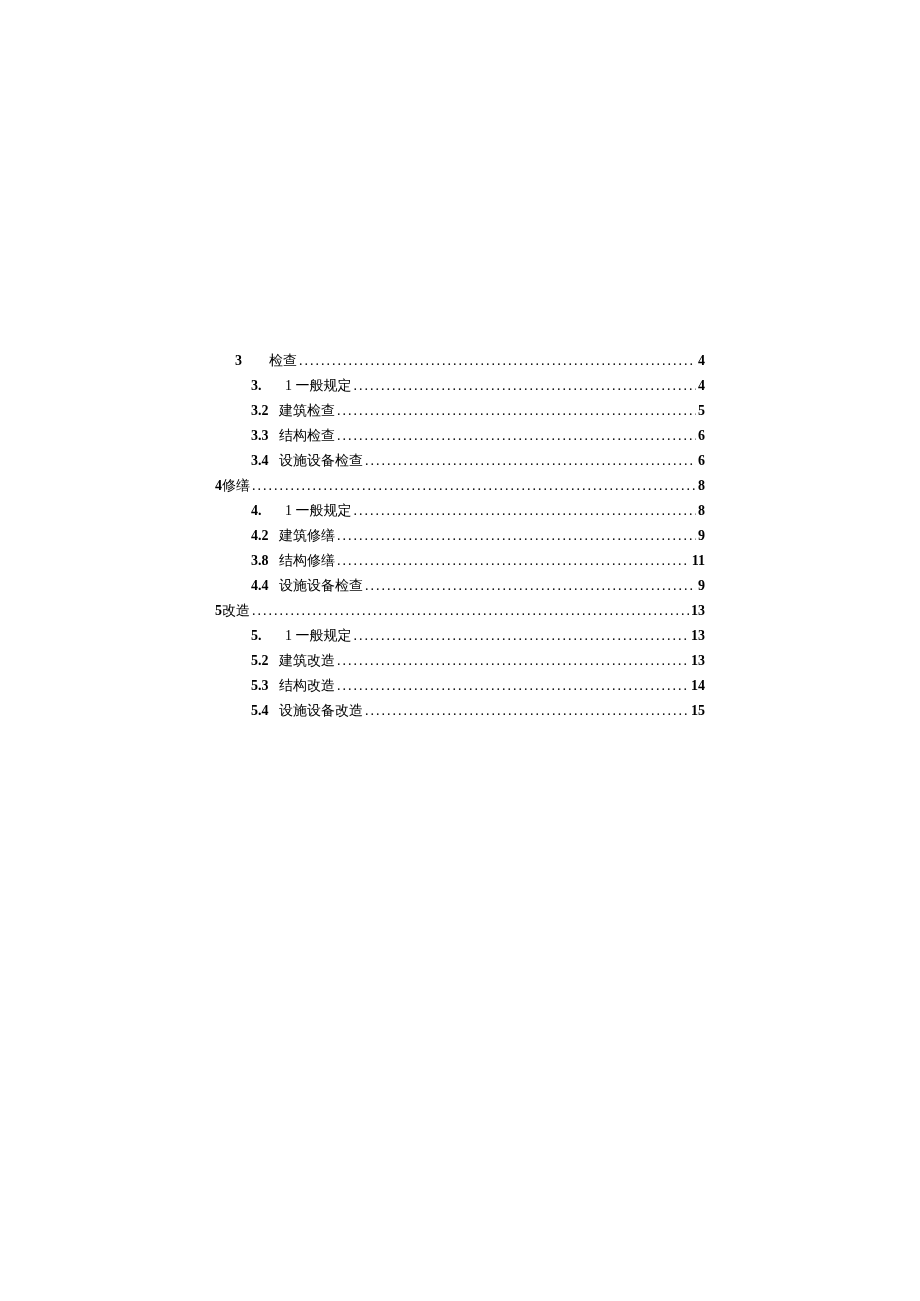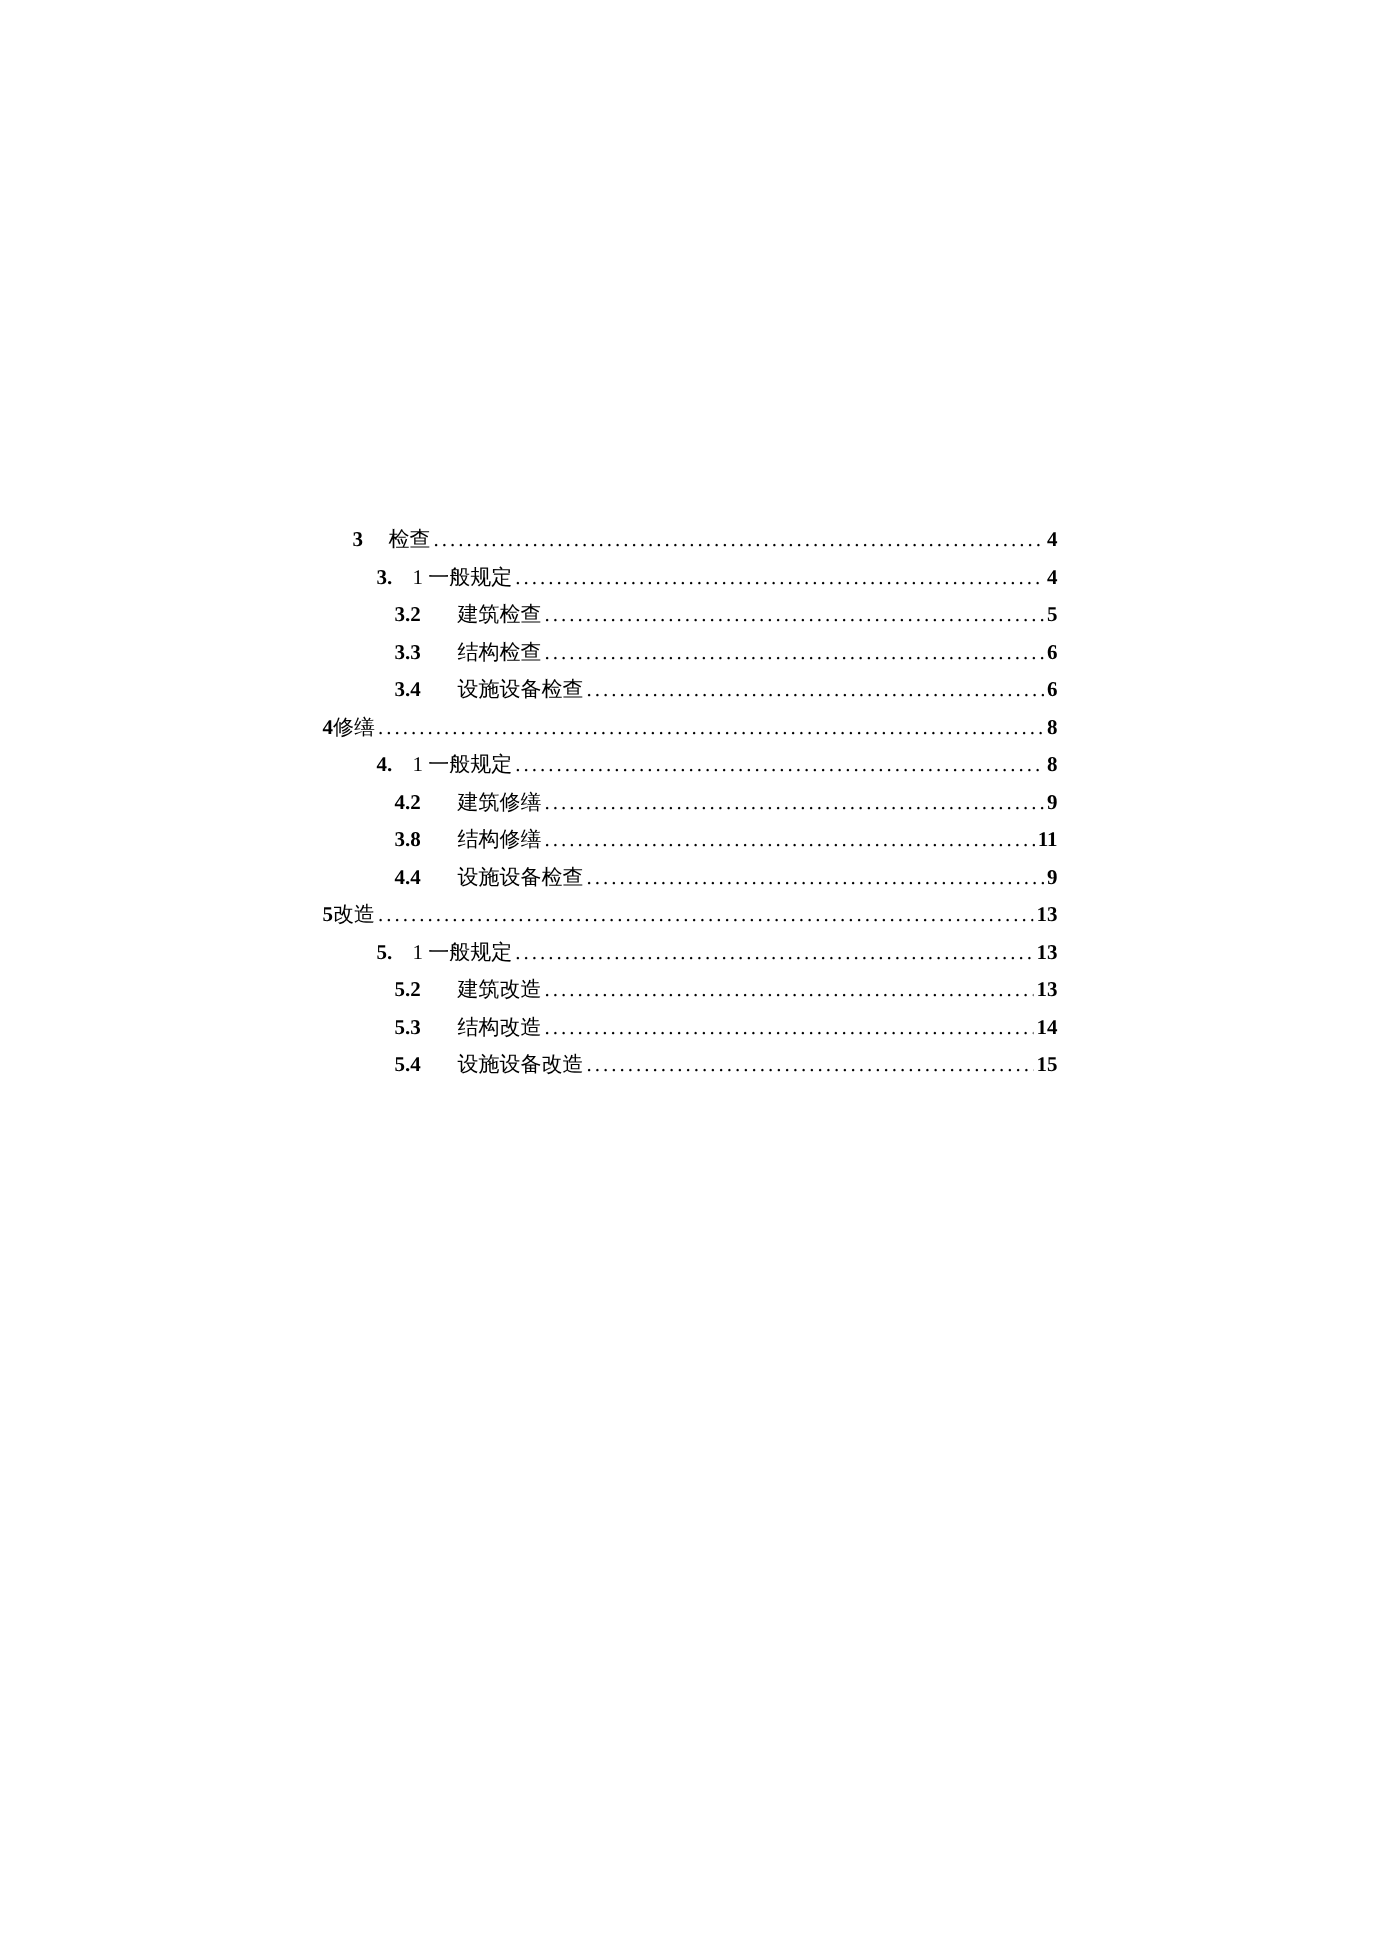--- a/index.html
+++ b/index.html
@@ -26,21 +26,21 @@
       font-size: 14px;
       line-height: 25px;
       color: #000;
       white-space: nowrap;
     }
     .toc-num {
       font-weight: bold;
       font-family: "Times New Roman", serif;
     }
     .toc-title {
-      margin-left: 6px;
+      margin-left: 16px;
     }
     .toc-dots {
       flex: 1;
       overflow: hidden;
       letter-spacing: 2px;
       margin: 0 2px;
       font-family: "Times New Roman", serif;
     }
     .toc-page {
       font-weight: bold;
@@ -56,24 +56,22 @@
     .level-2 {
       padding-left: 36px;
     }
     .chapter-num {
       display: inline-block;
       min-width: 18px;
     }
     .sub-num {
       display: inline-block;
       min-width: 28px;
-      margin-left: 12px;
     }
     .sub-title {
-      margin-left: 14px;
     }
   </style>
 </head>
 <body>
 
 <div class="page-content">
 <div class="toc-line level-1">
       <span class="toc-num chapter-num">3</span>
       <span class="toc-title">检查</span>
       <span class="toc-dots">........................................................................................................................</span>

